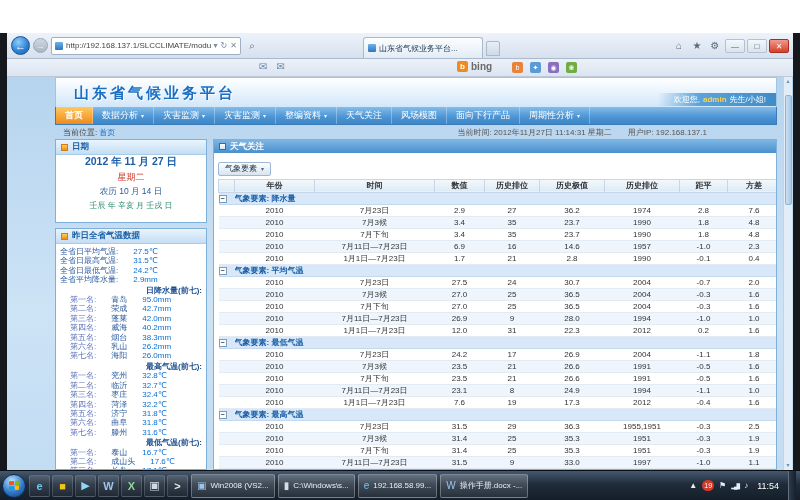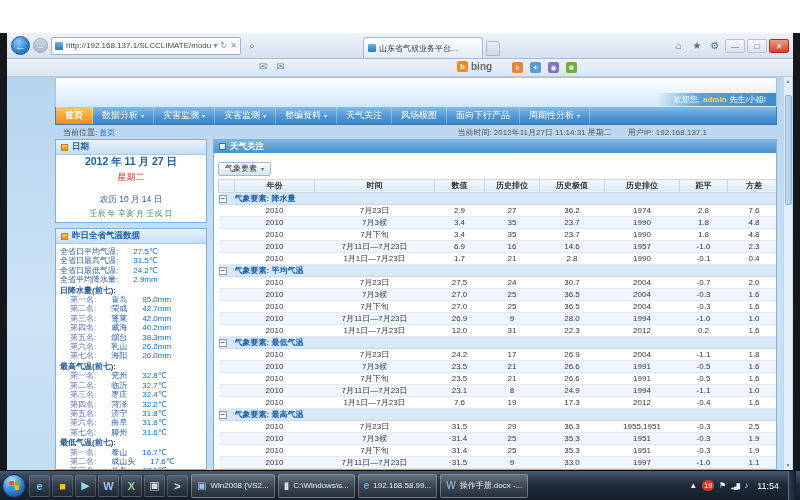--- a/index.html
+++ b/index.html
@@ -56,23 +56,23 @@
   .content{position:absolute;top:62px;left:0;right:0;bottom:0;display:flex;gap:6px;}
   
   .sidebar{width:152px;display:flex;flex-direction:column;gap:5px;}
   .box{border:1px solid #7fb0da;background:#fff;overflow:hidden;}
   .box-header{height:15px;background:linear-gradient(#eaf4fd,#c4def4);display:flex;align-items:center;gap:4px;padding:0 5px;font-size:8.5px;font-weight:bold;color:#1a5fa8;border-bottom:1px solid #a8cbe8;}
   .bullet{width:7px;height:7px;background:linear-gradient(#ffd24a,#f08a1d);border:1px solid #d97b14;flex:0 0 auto;}
   .cal-box{height:84px;flex:0 0 auto;}
   .cal-body{padding:0 2px 0;text-align:center;}
   .cal-date{font-size:10.5px;font-weight:bold;color:#1a5fa8;}
   .cal-week{font-size:9px;color:#d03a2a;margin-top:2px;}
-  .cal-lunar{font-size:8.5px;color:#2a5b9e;margin-top:10px;}
+  .cal-lunar{font-size:8.5px;color:#2a5b9e;margin-top:2px;}
   .cal-ganzhi{font-size:8px;color:#2e8b6e;margin-top:2px;}
-  .weather-box{flex:1;display:flex;flex-direction:column;}
+  .weather-box{flex:1;display:flex;flex-direction:column;text-align:right;}
   .weather-body{flex:1;padding:3px 4px;font-size:8px;line-height:9.4px;overflow:hidden;}
   .w-row{display:flex;gap:15px;white-space:nowrap;}
   .w-label{color:#2a5b9e;}
   .w-value{color:#0a6fd6;}
   .w-group-title{color:#1a4f91;font-weight:bold;margin-top:1px;}
   .w-rank{padding-left:10px;}
   .w-rank-label{color:#5b6fb8;}
   .w-station{color:#2a5b9e;}
   
   .main-panel{flex:1;display:flex;flex-direction:column;border:1px solid #7fb0da;background:#fff;overflow:hidden;}
@@ -155,20 +155,21 @@
         <span style="background:#5b9bd5">✦</span>
         <span style="background:#8a6fc0">◉</span>
         <span style="background:#70ad47">❀</span>
       </div>
     </div>
 
     <div class="viewport">
       <div class="page">
 
         <div class="page-header">
+          <div class="page-title">山东省气候业务平台</div>
           <div class="welcome">
             <span>欢迎您,</span>
             <span class="uname">admin</span>
             <span>先生/小姐!</span>
           </div>
         </div>
 
         <div class="navbar">
             <div class="nav-item active">
               <span>首页</span>

